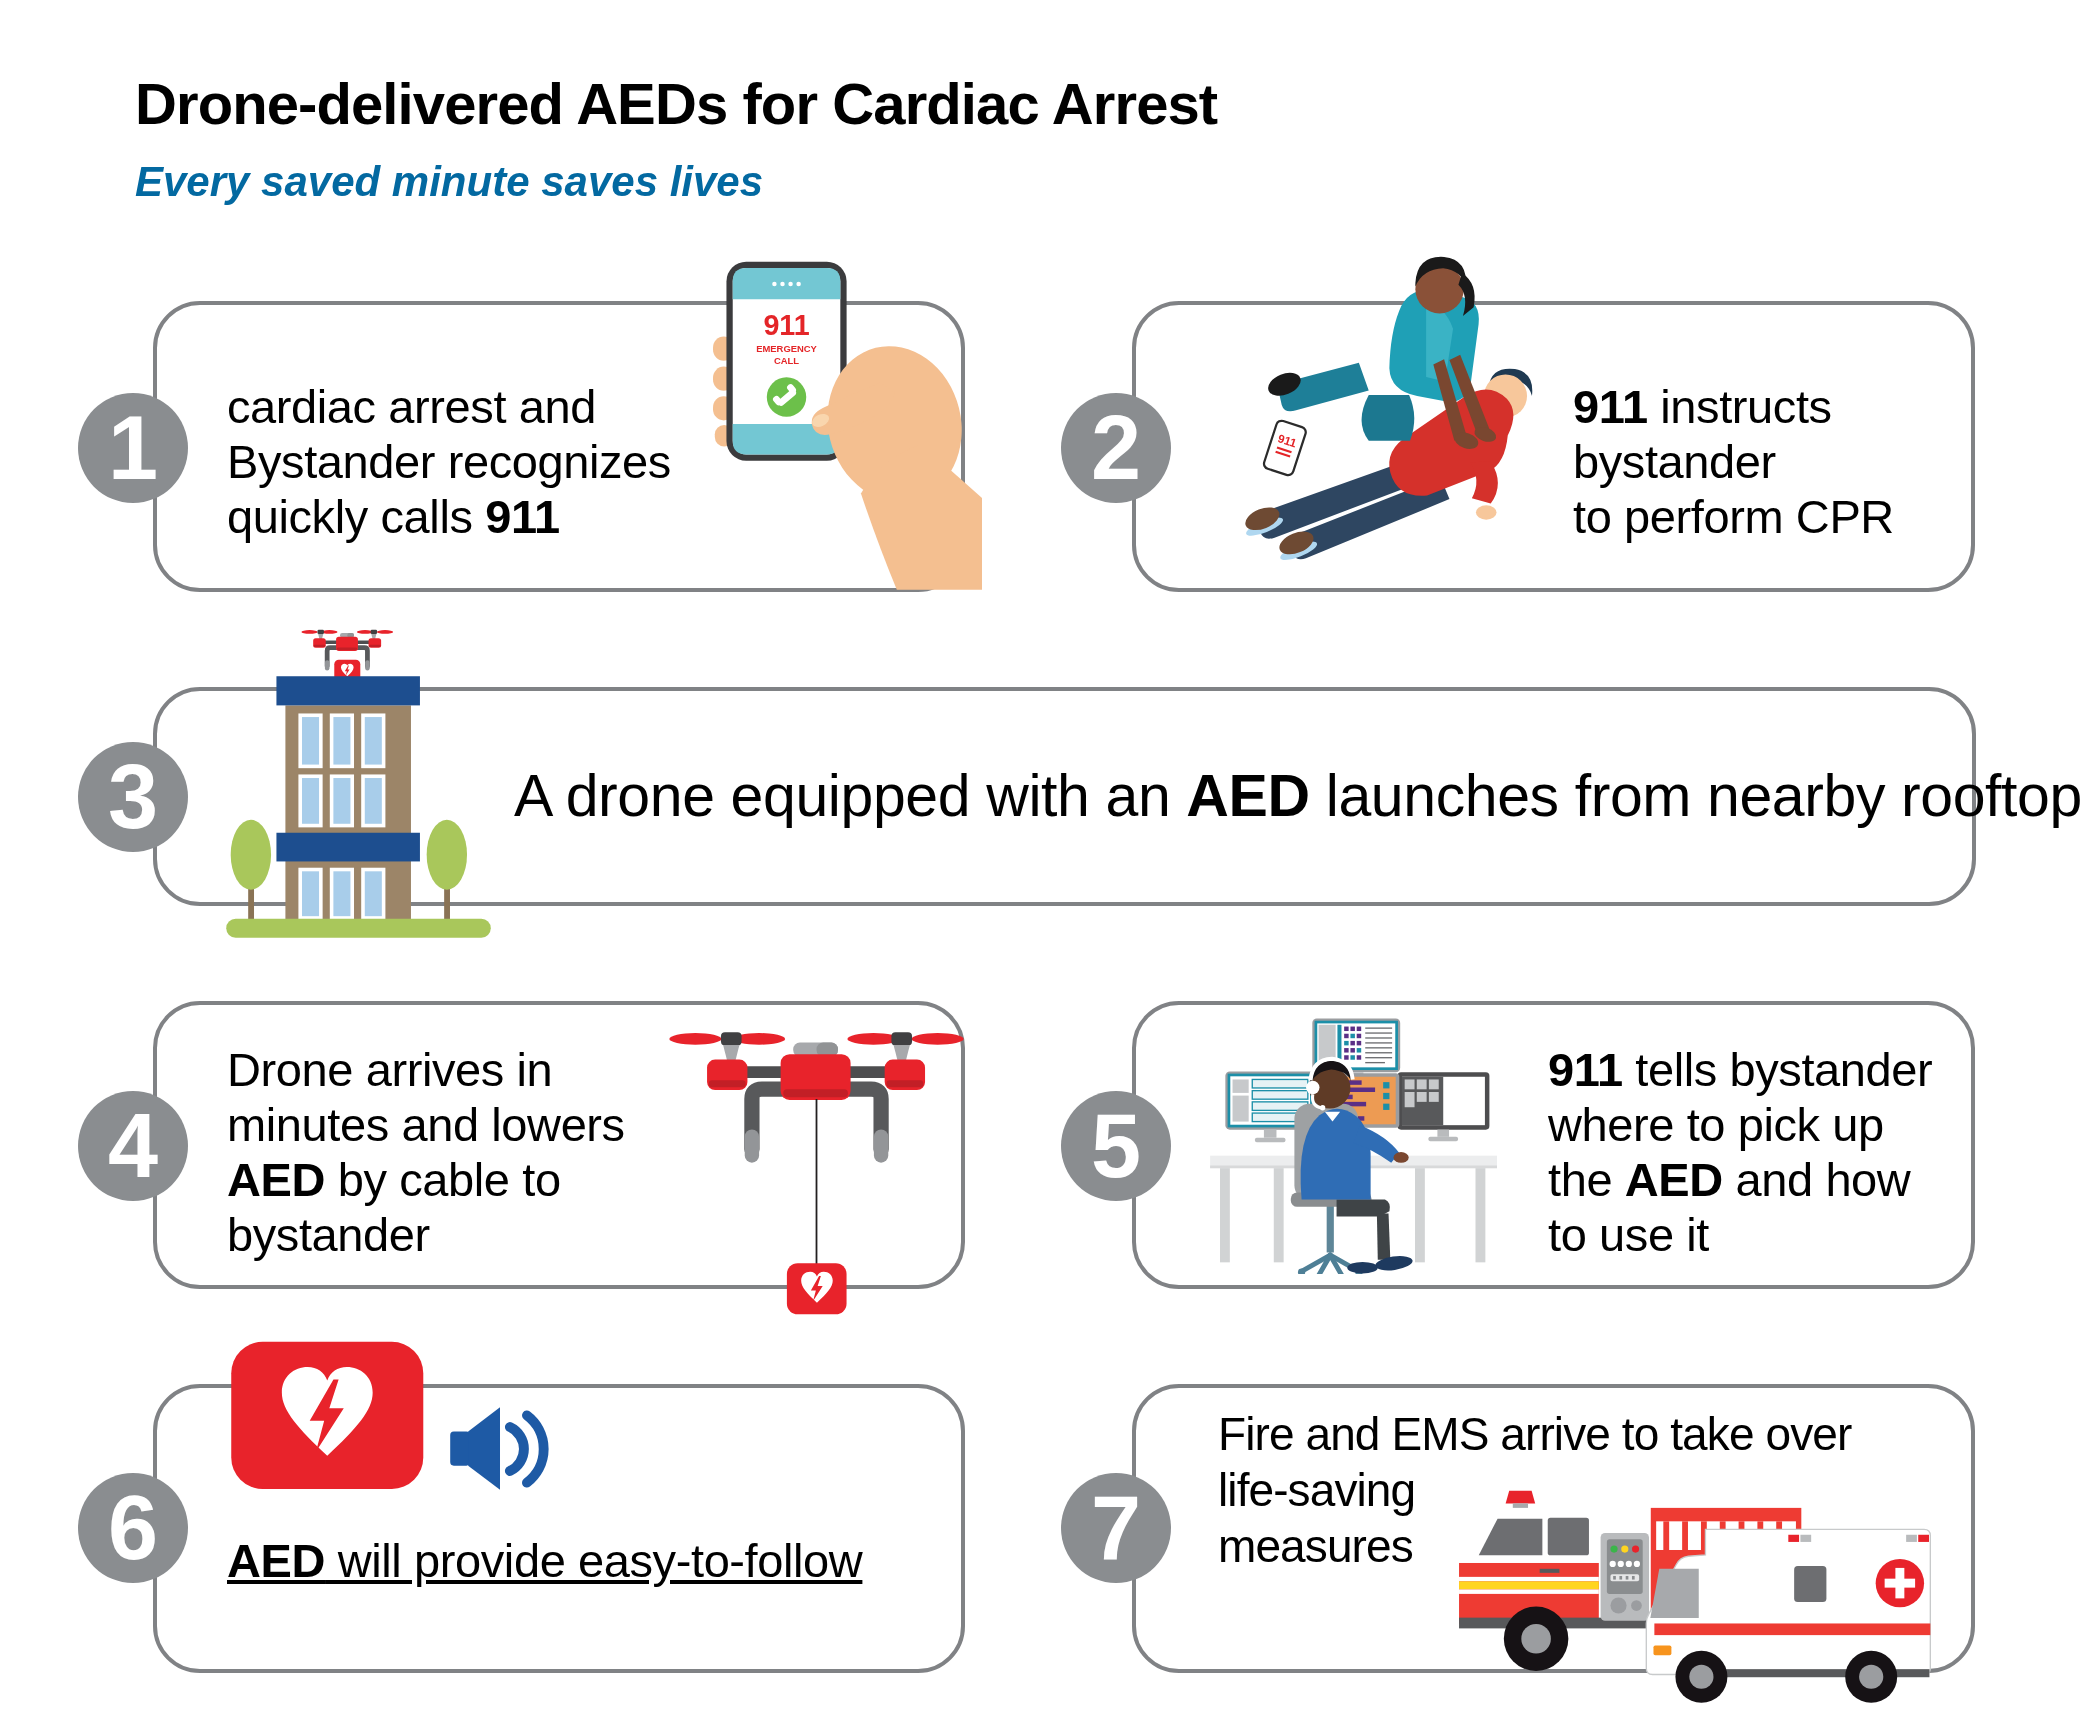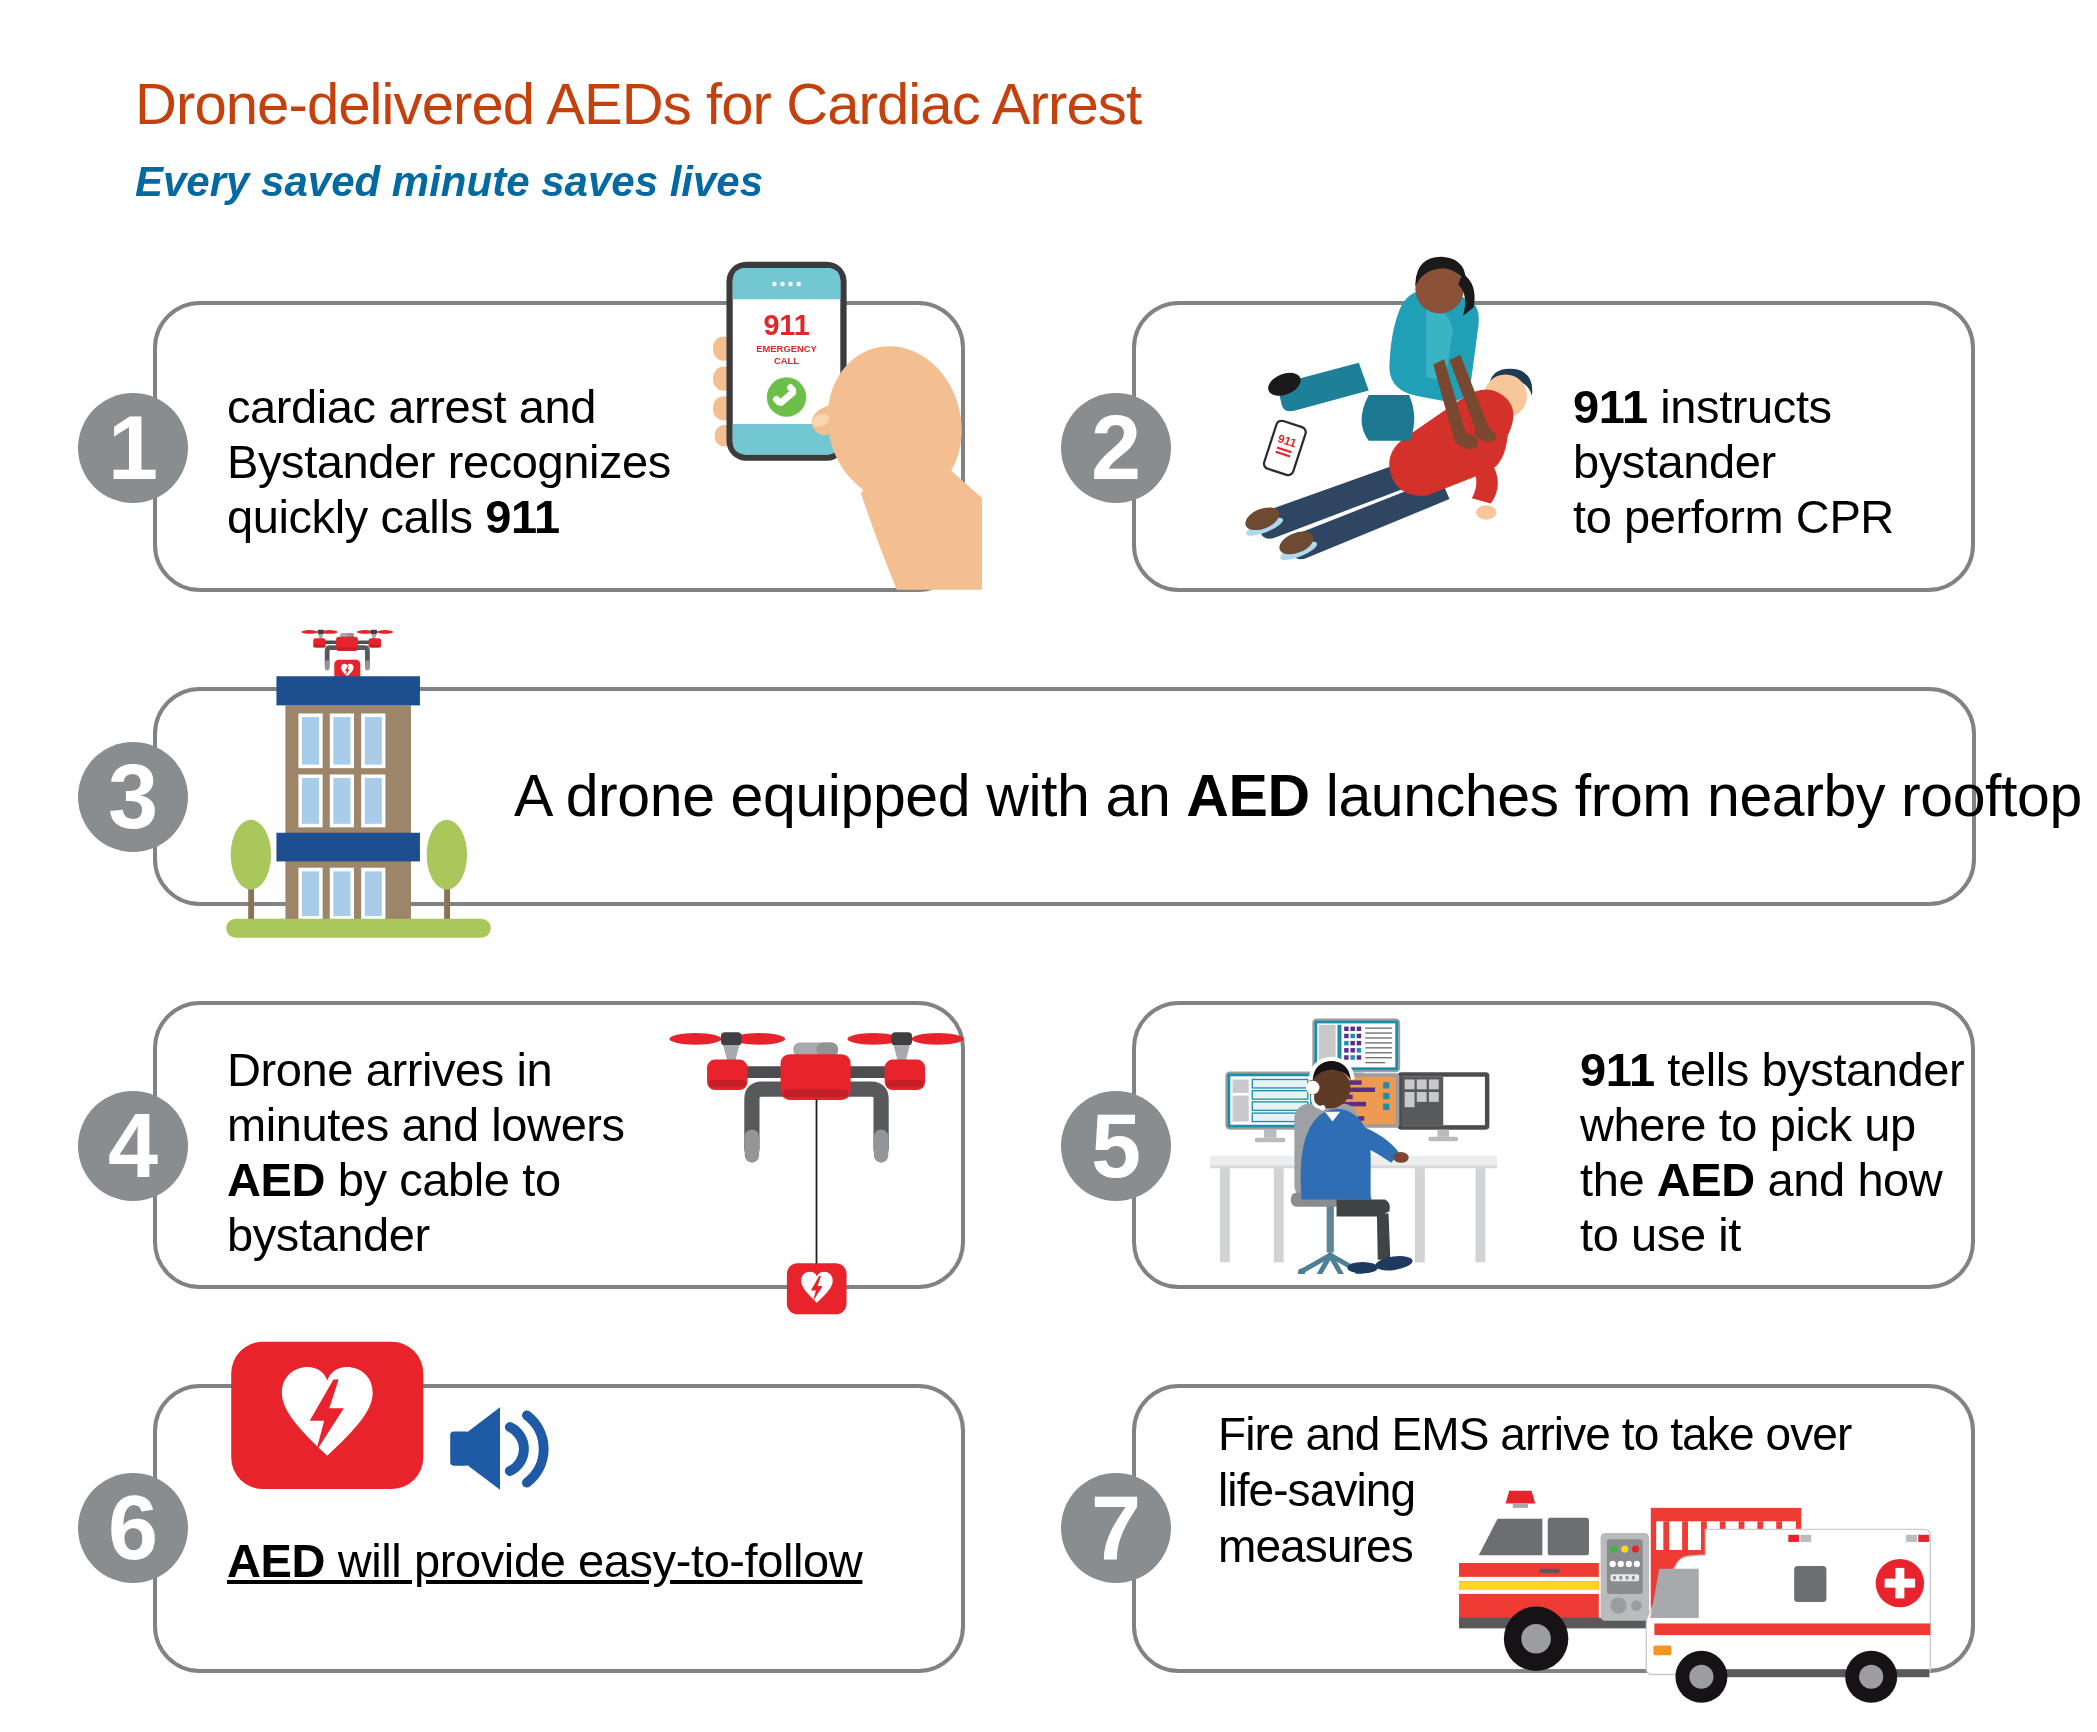--- a/index.html
+++ b/index.html
@@ -1,18 +1,18 @@
 <!DOCTYPE html>
 <html style="font-size:7.2px"><head>
 <meta charset="utf-8">
 <style>
   html,body{margin:0;padding:0;background:#fff;}
   body{font-family:"Liberation Sans", sans-serif;}
   #canvas{position:relative;width:2097px;height:1732px;background:#fff;overflow:hidden;}
-  .title{position:absolute;left:135px;top:70px;font-size:58px;font-weight:normal;color:#c2410c;letter-spacing:-0.9px;white-space:nowrap;}
+  .title{position:absolute;left:135px;top:70px;font-size:58px;font-weight:bold;color:#000000;letter-spacing:-0.9px;white-space:nowrap;}
   .subtitle{position:absolute;left:135px;top:158px;font-size:42px;font-style:italic;font-weight:600;color:#0369a1;white-space:nowrap;}
   .card{position:absolute;border:4.5px solid #808285;border-radius:47px;background:#fff;box-sizing:border-box;}
   .badge{position:absolute;width:110px;height:110px;border-radius:50%;background:#8A8D90;color:#fff;
          display:flex;align-items:center;justify-content:center;font-size:90px;font-weight:bold;z-index:5;}
   .stext{position:absolute;font-size:47px;line-height:55px;color:#000;letter-spacing:-0.4px;z-index:6;white-space:nowrap;}
   .stext b{font-weight:bold;}
   .stext.big{font-size:59px;line-height:63px;}
   .stext.s7{font-size:46px;line-height:56px;letter-spacing:-0.9px;}
   .illus{position:absolute;z-index:10;}
   svg text{font-family:"Liberation Sans", sans-serif;}
@@ -99,21 +99,21 @@
   </div>
   <div class="stext big" style="left:514px;top:765px;">
     <div><span>A drone equipped with an </span><b>AED</b><span> launches from nearby rooftop</span></div>
   </div>
   <div class="stext" style="left:227px;top:1042px;">
     <div>Drone arrives in</div>
     <div>minutes and lowers</div>
     <div><b>AED</b><span> by cable to</span></div>
     <div>bystander</div>
   </div>
-  <div class="stext" style="left:1580px;top:1042px;">
+  <div class="stext" style="left:1548px;top:1042px;">
     <div><b>911</b><span> tells bystander</span></div>
     <div>where to pick up</div>
     <div><span>the </span><b>AED</b><span> and how</span></div>
     <div>to use it</div>
   </div>
   <div class="stext" style="left:227px;top:1533px;text-decoration:underline;">
     <div><b>AED</b><span> will provide easy-to-follow</span></div>
   </div>
   <div class="stext s7" style="left:1218px;top:1406px;">
     <div>Fire and EMS arrive to take over</div>

